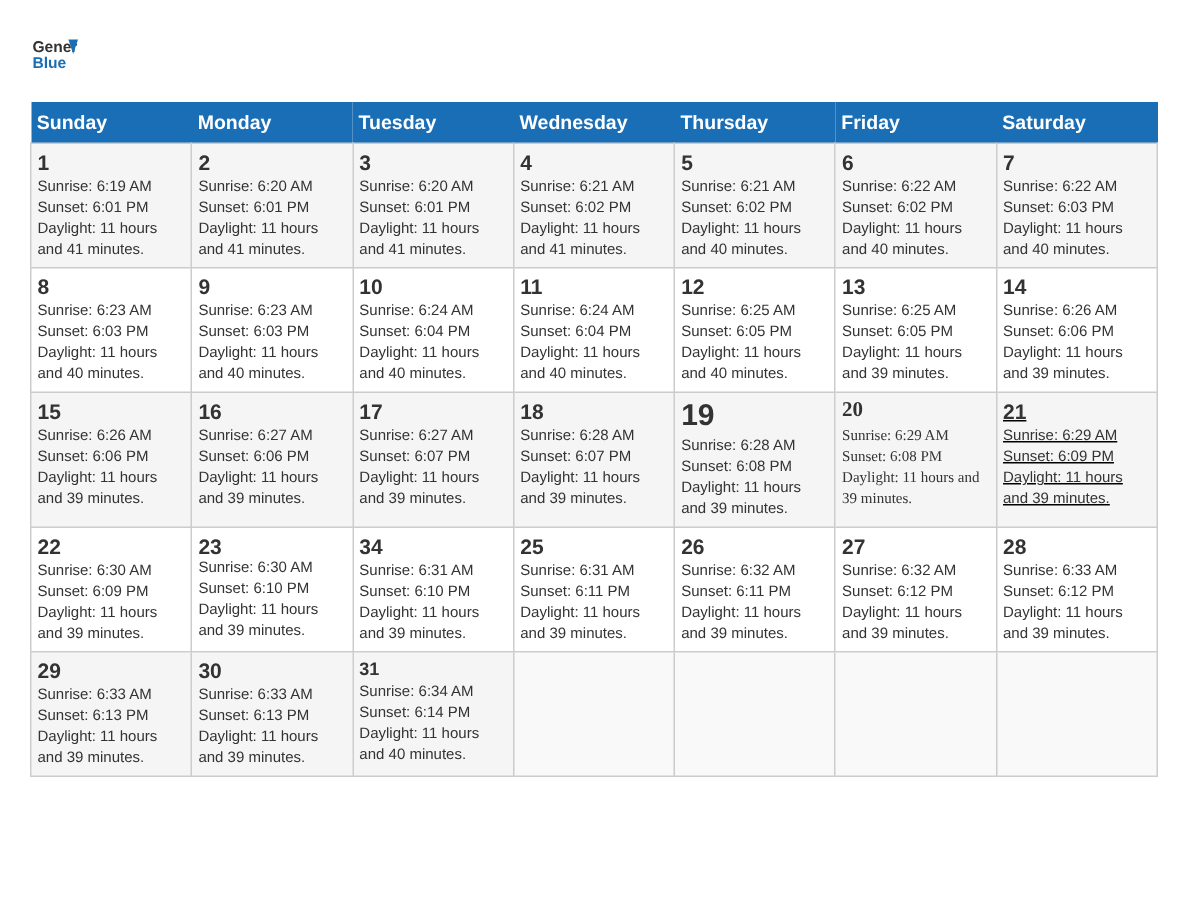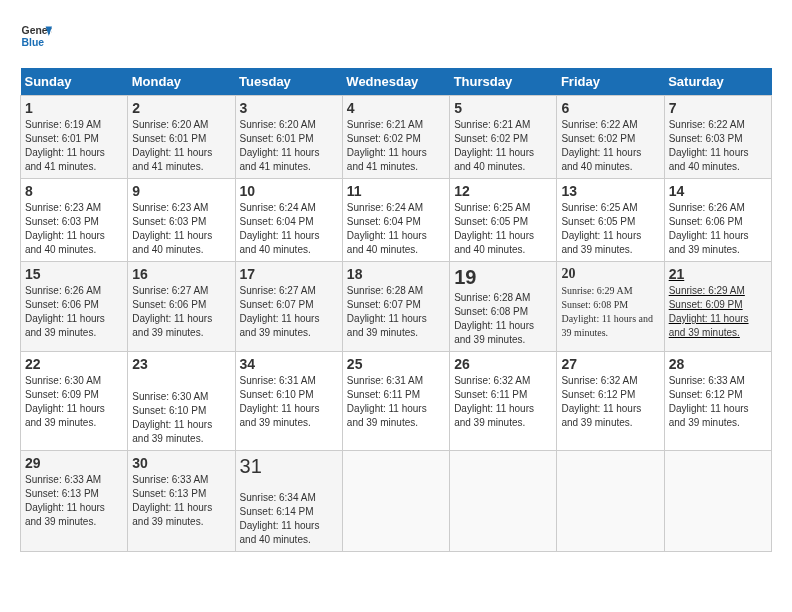--- a/index.html
+++ b/index.html
@@ -199,21 +199,21 @@
           <span class="day-num" style="font-size:14px;font-weight:bold;color:#333;display:block;margin-bottom:2px;">21</span>
           <div class="day-info" style="font-size:10px;color:#333;line-height:1.4;">Sunrise: 6:29 AM<br>Sunset: 6:09 PM<br>Daylight: 11 hours and 39 minutes.</div>
         </td>
       </tr>
       <tr>
         <td style="background: rgb(255, 255, 255); min-height: 85px; padding: 4px; border: 1px solid rgb(204, 204, 204); vertical-align: top; width: 14.28%;">
           <span class="day-num" style="font-size:14px;font-weight:bold;color:#333;display:block;margin-bottom:2px;">22</span>
           <div class="day-info" style="font-size:10px;color:#333;line-height:1.4;">Sunrise: 6:30 AM<br>Sunset: 6:09 PM<br>Daylight: 11 hours and 39 minutes.</div>
         </td>
         <td style="background: rgb(255, 255, 255); min-height: 85px; padding: 4px; border: 1px solid rgb(204, 204, 204); vertical-align: top; width: 14.28%;">
-          <span class="day-num" style="font-size:14px;font-weight:bold;color:#333;display:block;margin-bottom:18px;">23</span>
+          <span class="day-num" style="font-size:14px;font-weight:bold;color:#333;display:block;margin-bottom:0;">23</span>
           <div class="day-info" style="font-size:10px;color:#333;line-height:1.4;">Sunrise: 6:30 AM<br>Sunset: 6:10 PM<br>Daylight: 11 hours and 39 minutes.</div>
         </td>
         <td style="background: rgb(255, 255, 255); min-height: 85px; padding: 4px; border: 1px solid rgb(204, 204, 204); vertical-align: top; width: 14.28%;">
           <span class="day-num" style="font-size:14px;font-weight:bold;color:#333;display:block;margin-bottom:2px;">34</span>
           <div class="day-info" style="font-size:10px;color:#333;line-height:1.4;">Sunrise: 6:31 AM<br>Sunset: 6:10 PM<br>Daylight: 11 hours and 39 minutes.</div>
         </td>
         <td style="background: rgb(255, 255, 255); min-height: 85px; padding: 4px; border: 1px solid rgb(204, 204, 204); vertical-align: top; width: 14.28%;">
           <span class="day-num" style="font-size:14px;font-weight:bold;color:#333;display:block;margin-bottom:2px;">25</span>
           <div class="day-info" style="font-size:10px;color:#333;line-height:1.4;">Sunrise: 6:31 AM<br>Sunset: 6:11 PM<br>Daylight: 11 hours and 39 minutes.</div>
         </td>
@@ -233,21 +233,21 @@
       <tr>
         <td style="background: rgb(245, 245, 245); min-height: 85px; padding: 4px; border: 1px solid rgb(204, 204, 204); vertical-align: top; width: 14.28%;">
           <span class="day-num" style="font-size:14px;font-weight:bold;color:#333;display:block;margin-bottom:2px;">29</span>
           <div class="day-info" style="font-size:10px;color:#333;line-height:1.4;">Sunrise: 6:33 AM<br>Sunset: 6:13 PM<br>Daylight: 11 hours and 39 minutes.</div>
         </td>
         <td style="background: rgb(245, 245, 245); min-height: 85px; padding: 4px; border: 1px solid rgb(204, 204, 204); vertical-align: top; width: 14.28%;">
           <span class="day-num" style="font-size:14px;font-weight:bold;color:#333;display:block;margin-bottom:2px;">30</span>
           <div class="day-info" style="font-size:10px;color:#333;line-height:1.4;">Sunrise: 6:33 AM<br>Sunset: 6:13 PM<br>Daylight: 11 hours and 39 minutes.</div>
         </td>
         <td style="background: rgb(245, 245, 245); min-height: 85px; padding: 4px; border: 1px solid rgb(204, 204, 204); vertical-align: top; width: 14.28%;">
-          <span class="day-num" style="font-size:20px;font-weight:normal;color:#333;display:block;margin-bottom:13px;">31</span>
+          <span class="day-num" style="font-size:12px;font-weight:bold;color:#333;display:block;margin-bottom:2px;">31</span>
           <div class="day-info" style="font-size:10px;color:#333;line-height:1.4;">Sunrise: 6:34 AM<br>Sunset: 6:14 PM<br>Daylight: 11 hours and 40 minutes.</div>
         </td>
         <td class="empty-cell" style="background: rgb(249, 249, 249); min-height: 85px; padding: 4px; border: 1px solid rgb(204, 204, 204); vertical-align: top; width: 14.28%;"></td>
         <td class="empty-cell" style="background: rgb(249, 249, 249); min-height: 85px; padding: 4px; border: 1px solid rgb(204, 204, 204); vertical-align: top; width: 14.28%;"></td>
         <td class="empty-cell" style="background: rgb(249, 249, 249); min-height: 85px; padding: 4px; border: 1px solid rgb(204, 204, 204); vertical-align: top; width: 14.28%;"></td>
         <td class="empty-cell" style="background: rgb(249, 249, 249); min-height: 85px; padding: 4px; border: 1px solid rgb(204, 204, 204); vertical-align: top; width: 14.28%;"></td>
       </tr>
     </tbody>
 </table>
 

